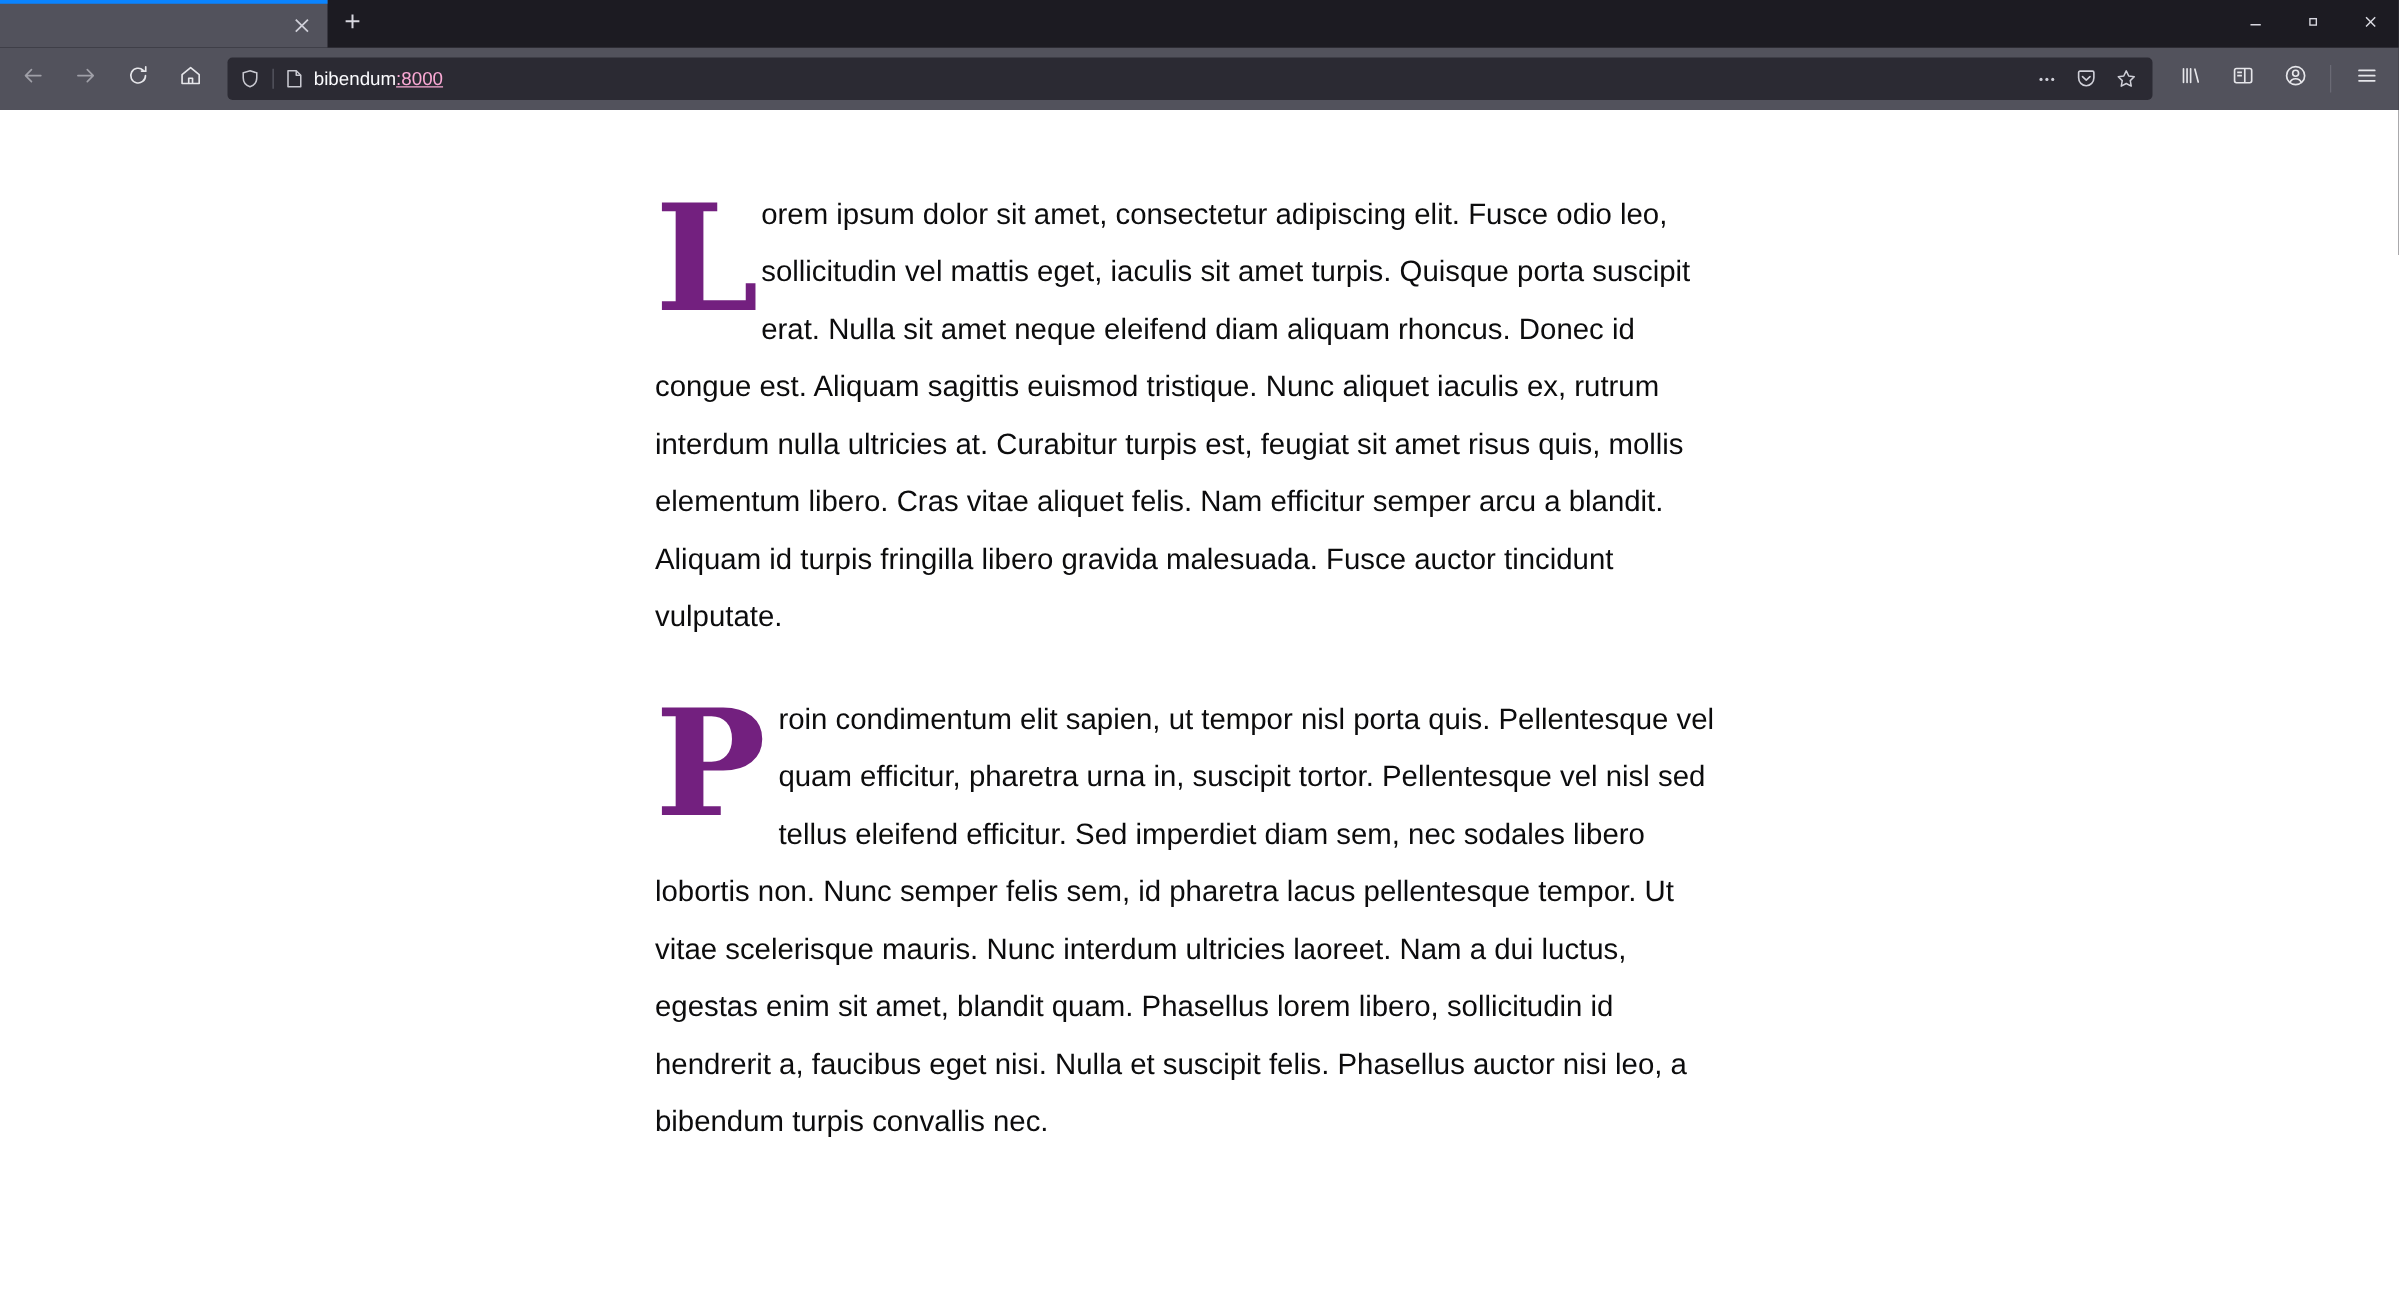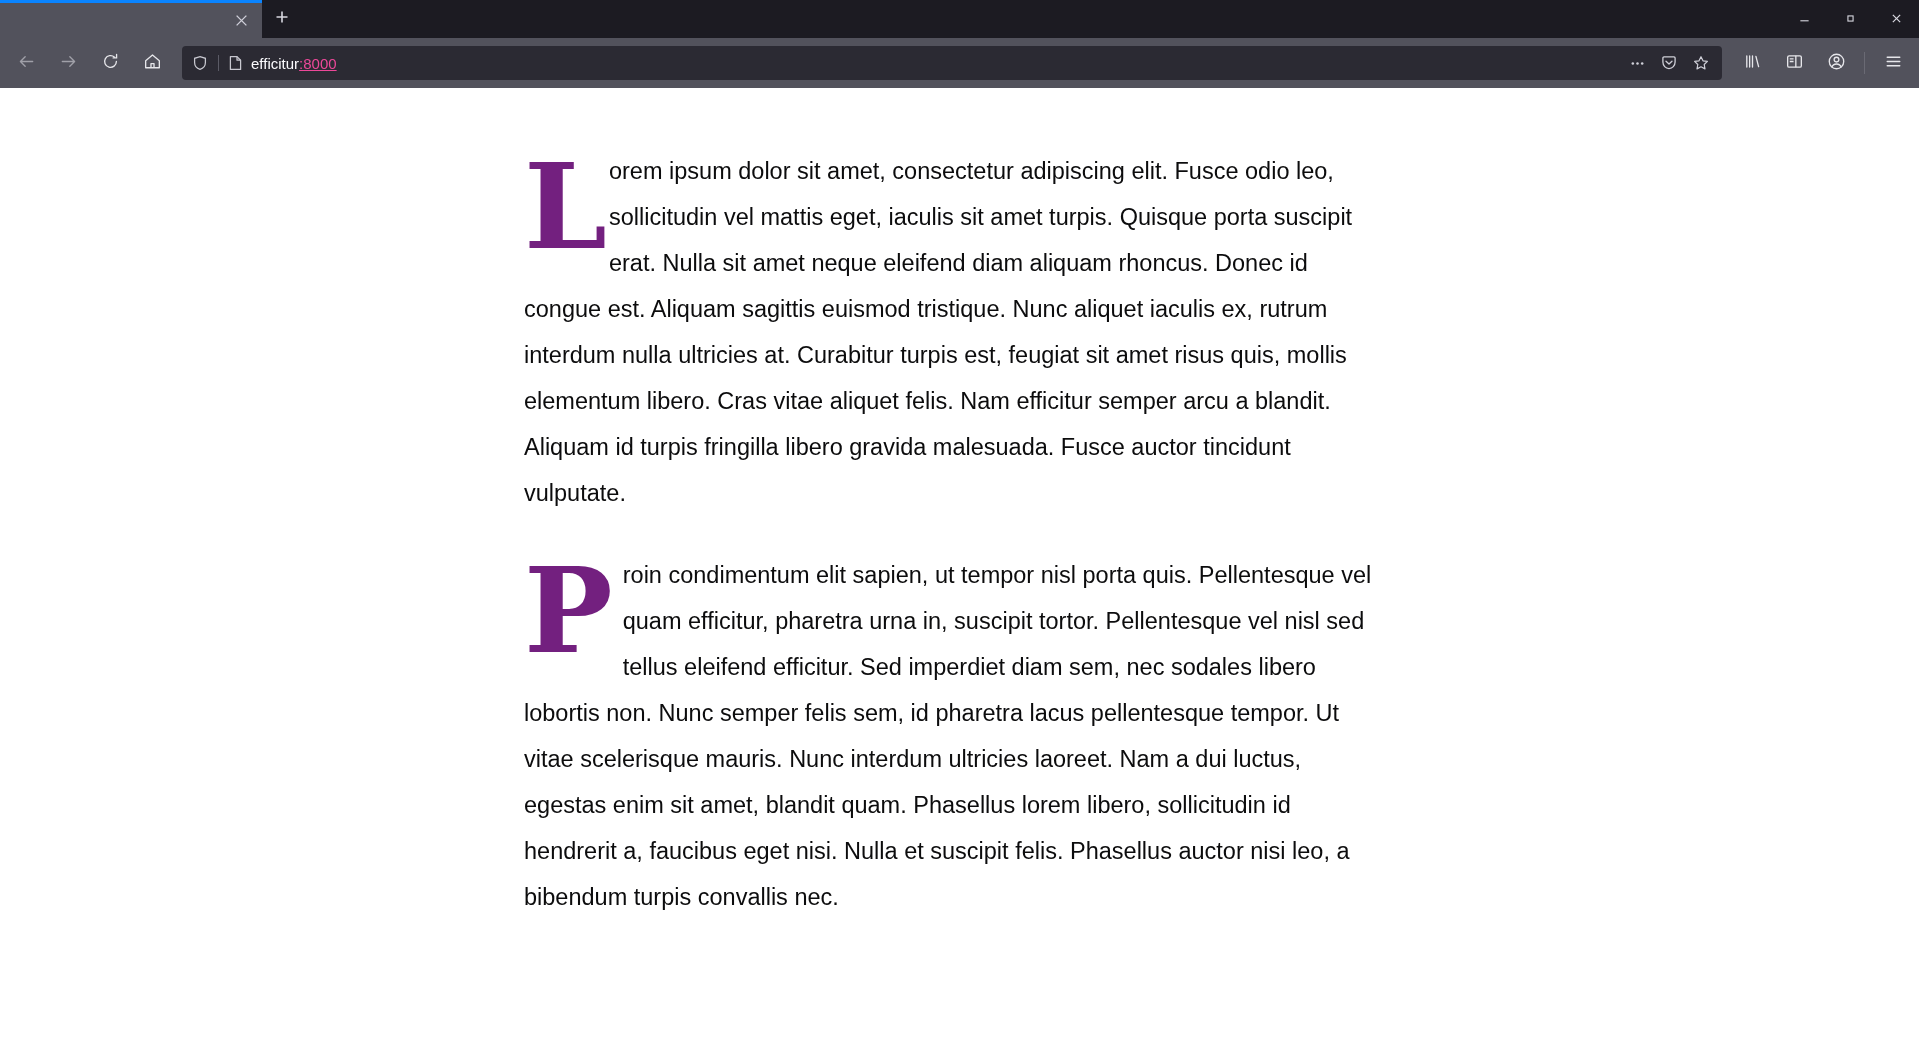--- a/index.html
+++ b/index.html
@@ -139,21 +139,21 @@
   .url-pageicon svg { width: 15px; height: 16px; }
   .url-text {
     flex: 1;
     font-size: 15px;
     color: #fbfbfe;
     white-space: nowrap;
     overflow: hidden;
     min-width: 0;
   }
   .url-text .host { color: #fbfbfe; }
-  .url-text .port { color: #ec4899; text-decoration: underline; }
+  .url-text .port { color: #f9a8d4; text-decoration: underline; }
   .url-actions {
     display: flex;
     align-items: center;
     gap: 2px;
     flex: 0 0 auto;
   }
   .url-btn {
     width: 30px;
     height: 28px;
     display: flex;
@@ -316,21 +316,21 @@
         </svg>
       </span>
 
       <span class="url-pageicon">
         <svg viewBox="0 0 15 16" fill="none" stroke="currentColor" stroke-width="1.25" stroke-linejoin="round">
           <path d="M2.4 1.6 H9 L12.6 5.2 V14.4 H2.4 Z"></path>
           <path d="M9 1.6 V5.2 H12.6"></path>
         </svg>
       </span>
 
-      <span class="url-text"><span class="host">efficitur</span><span class="port">:8000</span></span>
+      <span class="url-text"><span class="host">bibendum</span><span class="port">:8000</span></span>
 
       <span class="url-actions">
         <span class="url-btn dots">
           <svg viewBox="0 0 16 16" fill="currentColor">
             <circle cx="3" cy="8" r="1.35"></circle>
               <circle cx="8" cy="8" r="1.35"></circle>
               <circle cx="13" cy="8" r="1.35"></circle>
           </svg>
         </span>
         <span class="url-btn">

